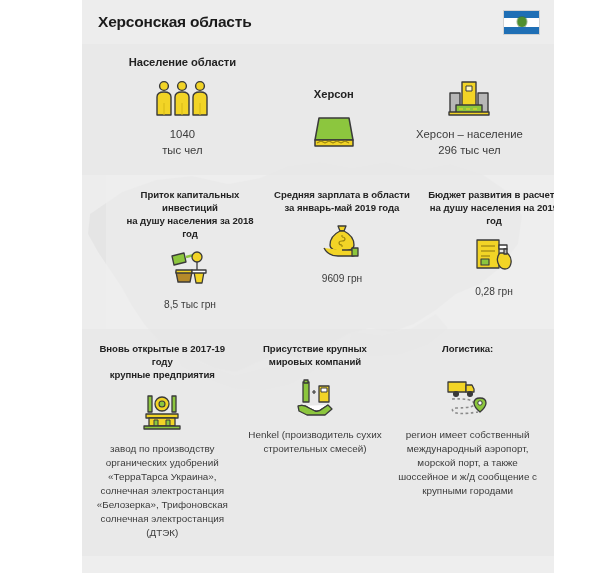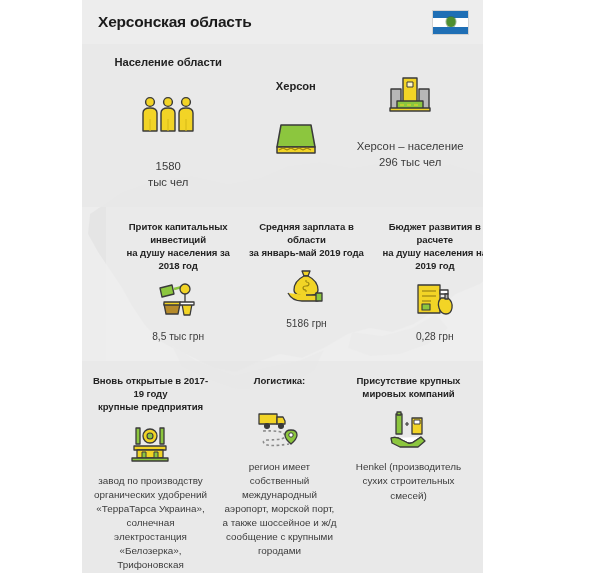--- a/index.html
+++ b/index.html
@@ -20,21 +20,21 @@
     width: 610px;
     height: 573px;
     background: #ffffff;
   }
 
   
   #card {
     position: absolute;
     left: 82px;
     top: 0;
-    width: 401px;
+    width: 472px;
     height: 573px;
     background: #ededed;
     overflow: hidden;
   }
 
   
   #map-watermark {
     position: absolute;
     left: -30px;
     top: 118px;
@@ -133,21 +133,21 @@
     font-size: 10.2px;
     color: #3b3b3b;
     line-height: 1.42;
   }
   .cell-value.big {
     font-size: 11.3px;
   }
 
   
   #row1 { padding: 11px 10px 16px 10px; }
-  #row1 .cell { justify-content: center; gap: 16px; }
+  #row1 .cell { justify-content: flex-end; }
   #row1 .cell-label { margin-bottom: 9px; }
   #row1 .icon-wrap { height: 38px; margin-bottom: 9px; }
   #row1 .c1 { width: 40%; }
   #row1 .c2 { width: 27%; }
   #row1 .c3 { width: 33%; }
 
   
   #row2 { padding: 13px 8px 16px 8px; }
   #row2 .cell { width: 33.33%; justify-content: flex-start; }
   #row2 .cell-label { margin-bottom: 10px; min-height: 26px; }
@@ -202,21 +202,21 @@
               <path d="M10 24 L10 36" stroke="#d9bc18" stroke-width="1.1" fill="none"></path>
               <circle cx="28" cy="7" r="4.4" fill="#f2d426"></circle>
               <path d="M21 36 L21 18 Q21 13 28 13 Q35 13 35 18 L35 36 Z" fill="#f2d426"></path>
               <path d="M28 24 L28 36" stroke="#d9bc18" stroke-width="1.1" fill="none"></path>
               <circle cx="46" cy="7" r="4.4" fill="#f2d426"></circle>
               <path d="M39 36 L39 18 Q39 13 46 13 Q53 13 53 18 L53 36 Z" fill="#f2d426"></path>
               <path d="M46 24 L46 36" stroke="#d9bc18" stroke-width="1.1" fill="none"></path>
             </g>
           </svg>
         </div>
-        <div class="cell-value big" style="white-space:pre-line">1580
+        <div class="cell-value big" style="white-space:pre-line">1040
 тыс чел</div>
       </div>
 
       <div class="cell c2">
         <div class="cell-label big">Херсон</div>
         <div class="icon-wrap">
           <svg width="46" height="38" viewBox="0 0 46 38">
             <g stroke="#3a3a3a" stroke-width="1.5" stroke-linejoin="round">
               <path d="M8 6 L38 6 L42 28 L4 28 Z" fill="#8cc63e"></path>
               <path d="M4 28 L42 28 L42 34 L4 34 Z" fill="#f2d426"></path>
@@ -274,21 +274,21 @@
           <svg width="40" height="36" viewBox="0 0 40 36">
             <g stroke="#3a3a3a" stroke-width="1.3" stroke-linejoin="round">
               <path d="M16 2 L24 2 L22 7 L18 7 Z" fill="#f2d426"></path>
               <path d="M18 7 Q8 12 8 21 Q8 27 20 27 Q32 27 32 21 Q32 12 22 7 Z" fill="#f2d426"></path>
               <path d="M20 13 q3 0 3 2 q0 2 -3 2 q-3 0 -3 2 q0 2 3 2 M20 11 v2 M20 21 v2" fill="none" stroke="#9a8510" stroke-width="1.1"></path>
               <path d="M2 24 Q6 32 16 32 L30 32 Q34 32 34 29 Q34 26 30 26 L20 26" fill="#f2d426"></path>
               <path d="M30 24 L36 24 L36 32 L30 32 Z" fill="#8cc63e"></path>
             </g>
           </svg>
         </div>
-        <div class="cell-value">5186 грн</div>
+        <div class="cell-value">9609 грн</div>
       </div>
 
       <div class="cell">
         <div class="cell-label" style="white-space:pre-line">Бюджет развития в расчете
 на душу населения на 2019 год</div>
         <div class="icon-wrap">
           <svg width="40" height="36" viewBox="0 0 40 36">
             <g stroke="#3a3a3a" stroke-width="1.3" stroke-linejoin="round">
               <rect x="3" y="3" width="22" height="28" fill="#f2d426"></rect>
               <path d="M7 9 h14 M7 14 h14 M7 19 h9" stroke="#8a7510" stroke-width="1.2"></path>
@@ -319,55 +319,55 @@
               <path d="M8 26 L34 26 L34 34 L8 34 Z" fill="#f2d426"></path>
               <path d="M13 28 h4 v6 h-4 Z M25 28 h4 v6 h-4 Z" fill="#8cc63e" stroke-width="1"></path>
               <path d="M3 34 L39 34 L39 37 L3 37 Z" fill="#8cc63e"></path>
             </g>
           </svg>
         </div>
         <div class="cell-value">завод по производству органических удобрений «ТерраТарса Украина», солнечная электростанция «Белозерка», Трифоновская солнечная электростанция (ДТЭК)</div>
       </div>
 
       <div class="cell">
+        <div class="cell-label" style="white-space:pre-line">Присутствие крупных
+мировых компаний</div>
+        <div class="icon-wrap">
+          <svg width="40" height="40" viewBox="0 0 40 40">
+            <g stroke="#3a3a3a" stroke-width="1.3" stroke-linejoin="round">
+              <path d="M8 4 L14 4 L14 24 L8 24 Z" fill="#8cc63e"></path>
+              <path d="M9 2 L13 2 L13 5 L9 5 Z" fill="#8cc63e"></path>
+              <path d="M17 14 h4 M19 12 v4" stroke="#3a3a3a" stroke-width="1.2"></path>
+              <path d="M24 8 L34 8 L34 24 L24 24 Z" fill="#f2d426"></path>
+              <path d="M26 10 h6 v4 h-6 Z" fill="#ffffff" stroke-width="1"></path>
+              <path d="M3 28 Q9 26 14 30 L20 33 Q24 34 27 31 L33 27" fill="#ffffff"></path>
+              <path d="M3 28 Q9 26 14 30 L20 33 Q24 34 27 31 L33 27 L37 31 L30 37 L12 37 L4 33 Z" fill="#8cc63e"></path>
+            </g>
+          </svg>
+        </div>
+        <div class="cell-value">Henkel (производитель сухих строительных смесей)</div>
+      </div>
+
+      <div class="cell">
         <div class="cell-label" style="white-space:pre-line">Логистика:</div>
         <div class="icon-wrap">
           <svg width="48" height="40" viewBox="0 0 48 40">
             <g stroke="#3a3a3a" stroke-width="1.3" stroke-linejoin="round">
               <rect x="4" y="4" width="18" height="10" fill="#f2d426"></rect>
               <path d="M22 7 L28 7 L30 11 L30 14 L22 14 Z" fill="#f2d426"></path>
               <circle cx="12" cy="16" r="2.4" fill="#3a3a3a"></circle>
               <circle cx="26" cy="16" r="2.4" fill="#3a3a3a"></circle>
               <path d="M8 21 Q28 20 30 25 Q32 30 12 30 Q6 31 10 34 Q14 37 34 34" fill="none" stroke="#8a8a8a" stroke-width="1.6" stroke-dasharray="2.6 2.6"></path>
               <path d="M36 20 Q30 20 30 25 Q30 29 36 34 Q42 29 42 25 Q42 20 36 20 Z" fill="#8cc63e"></path>
               <circle cx="36" cy="25" r="2.2" fill="#ffffff" stroke-width="1"></circle>
             </g>
           </svg>
         </div>
         <div class="cell-value">регион имеет собственный международный аэропорт, морской порт, а также шоссейное и ж/д сообщение с крупными городами</div>
       </div>
-
-      <div class="cell">
-        <div class="cell-label" style="white-space:pre-line">Присутствие крупных
-мировых компаний</div>
-        <div class="icon-wrap">
-          <svg width="40" height="40" viewBox="0 0 40 40">
-            <g stroke="#3a3a3a" stroke-width="1.3" stroke-linejoin="round">
-              <path d="M8 4 L14 4 L14 24 L8 24 Z" fill="#8cc63e"></path>
-              <path d="M9 2 L13 2 L13 5 L9 5 Z" fill="#8cc63e"></path>
-              <path d="M17 14 h4 M19 12 v4" stroke="#3a3a3a" stroke-width="1.2"></path>
-              <path d="M24 8 L34 8 L34 24 L24 24 Z" fill="#f2d426"></path>
-              <path d="M26 10 h6 v4 h-6 Z" fill="#ffffff" stroke-width="1"></path>
-              <path d="M3 28 Q9 26 14 30 L20 33 Q24 34 27 31 L33 27" fill="#ffffff"></path>
-              <path d="M3 28 Q9 26 14 30 L20 33 Q24 34 27 31 L33 27 L37 31 L30 37 L12 37 L4 33 Z" fill="#8cc63e"></path>
-            </g>
-          </svg>
-        </div>
-        <div class="cell-value">Henkel (производитель сухих строительных смесей)</div>
-      </div>
     </div>
 
     <div class="band band-d row" id="row4">
 
       <div class="spacer"></div>
 
       <div class="cell">
         <div class="cell-label" style="white-space:pre-line">Рост экономики
 региона за 2018 год</div>
 

